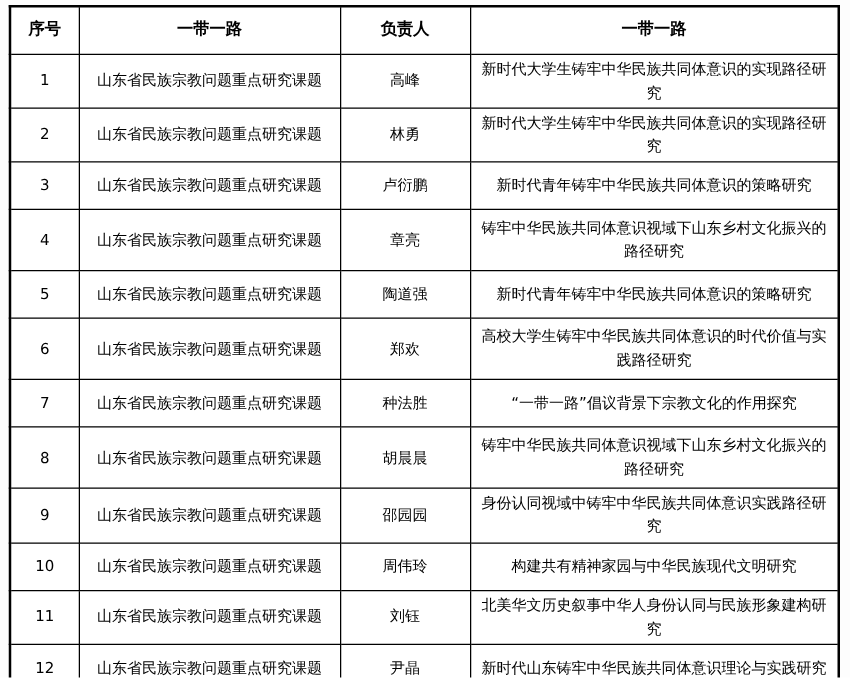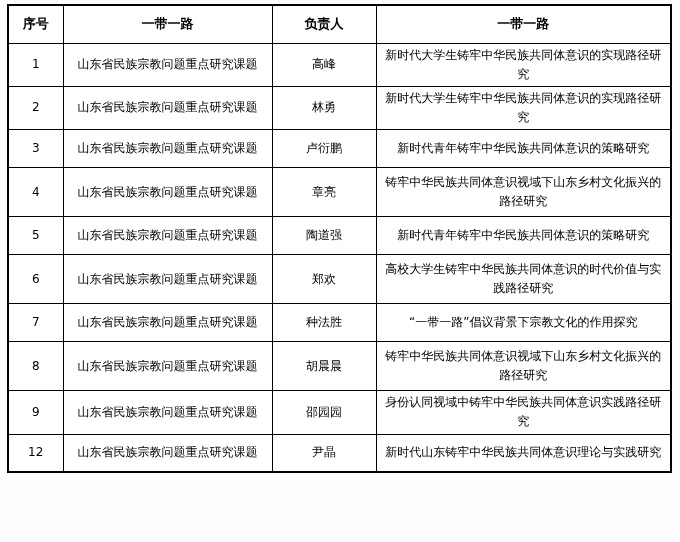--- a/index.html
+++ b/index.html
@@ -109,20 +109,32 @@
         <td>胡晨晨</td>
         <td>铸牢中华民族共同体意识视域下山东乡村文化振兴的路径研究</td>
       </tr>
       <tr class="row">
         <td>9</td>
         <td>山东省民族宗教问题重点研究课题</td>
         <td>邵园园</td>
         <td>身份认同视域中铸牢中华民族共同体意识实践路径研究</td>
       </tr>
       <tr class="row">
+        <td>10</td>
+        <td>山东省民族宗教问题重点研究课题</td>
+        <td>周伟玲</td>
+        <td>构建共有精神家园与中华民族现代文明研究</td>
+      </tr>
+      <tr class="row">
+        <td>11</td>
+        <td>山东省民族宗教问题重点研究课题</td>
+        <td>刘钰</td>
+        <td>北美华文历史叙事中华人身份认同与民族形象建构研究</td>
+      </tr>
+      <tr class="row">
         <td>12</td>
         <td>山东省民族宗教问题重点研究课题</td>
         <td>尹晶</td>
         <td>新时代山东铸牢中华民族共同体意识理论与实践研究</td>
       </tr>
     </tbody>
   </table>
 </div>
 
 </body></html>

